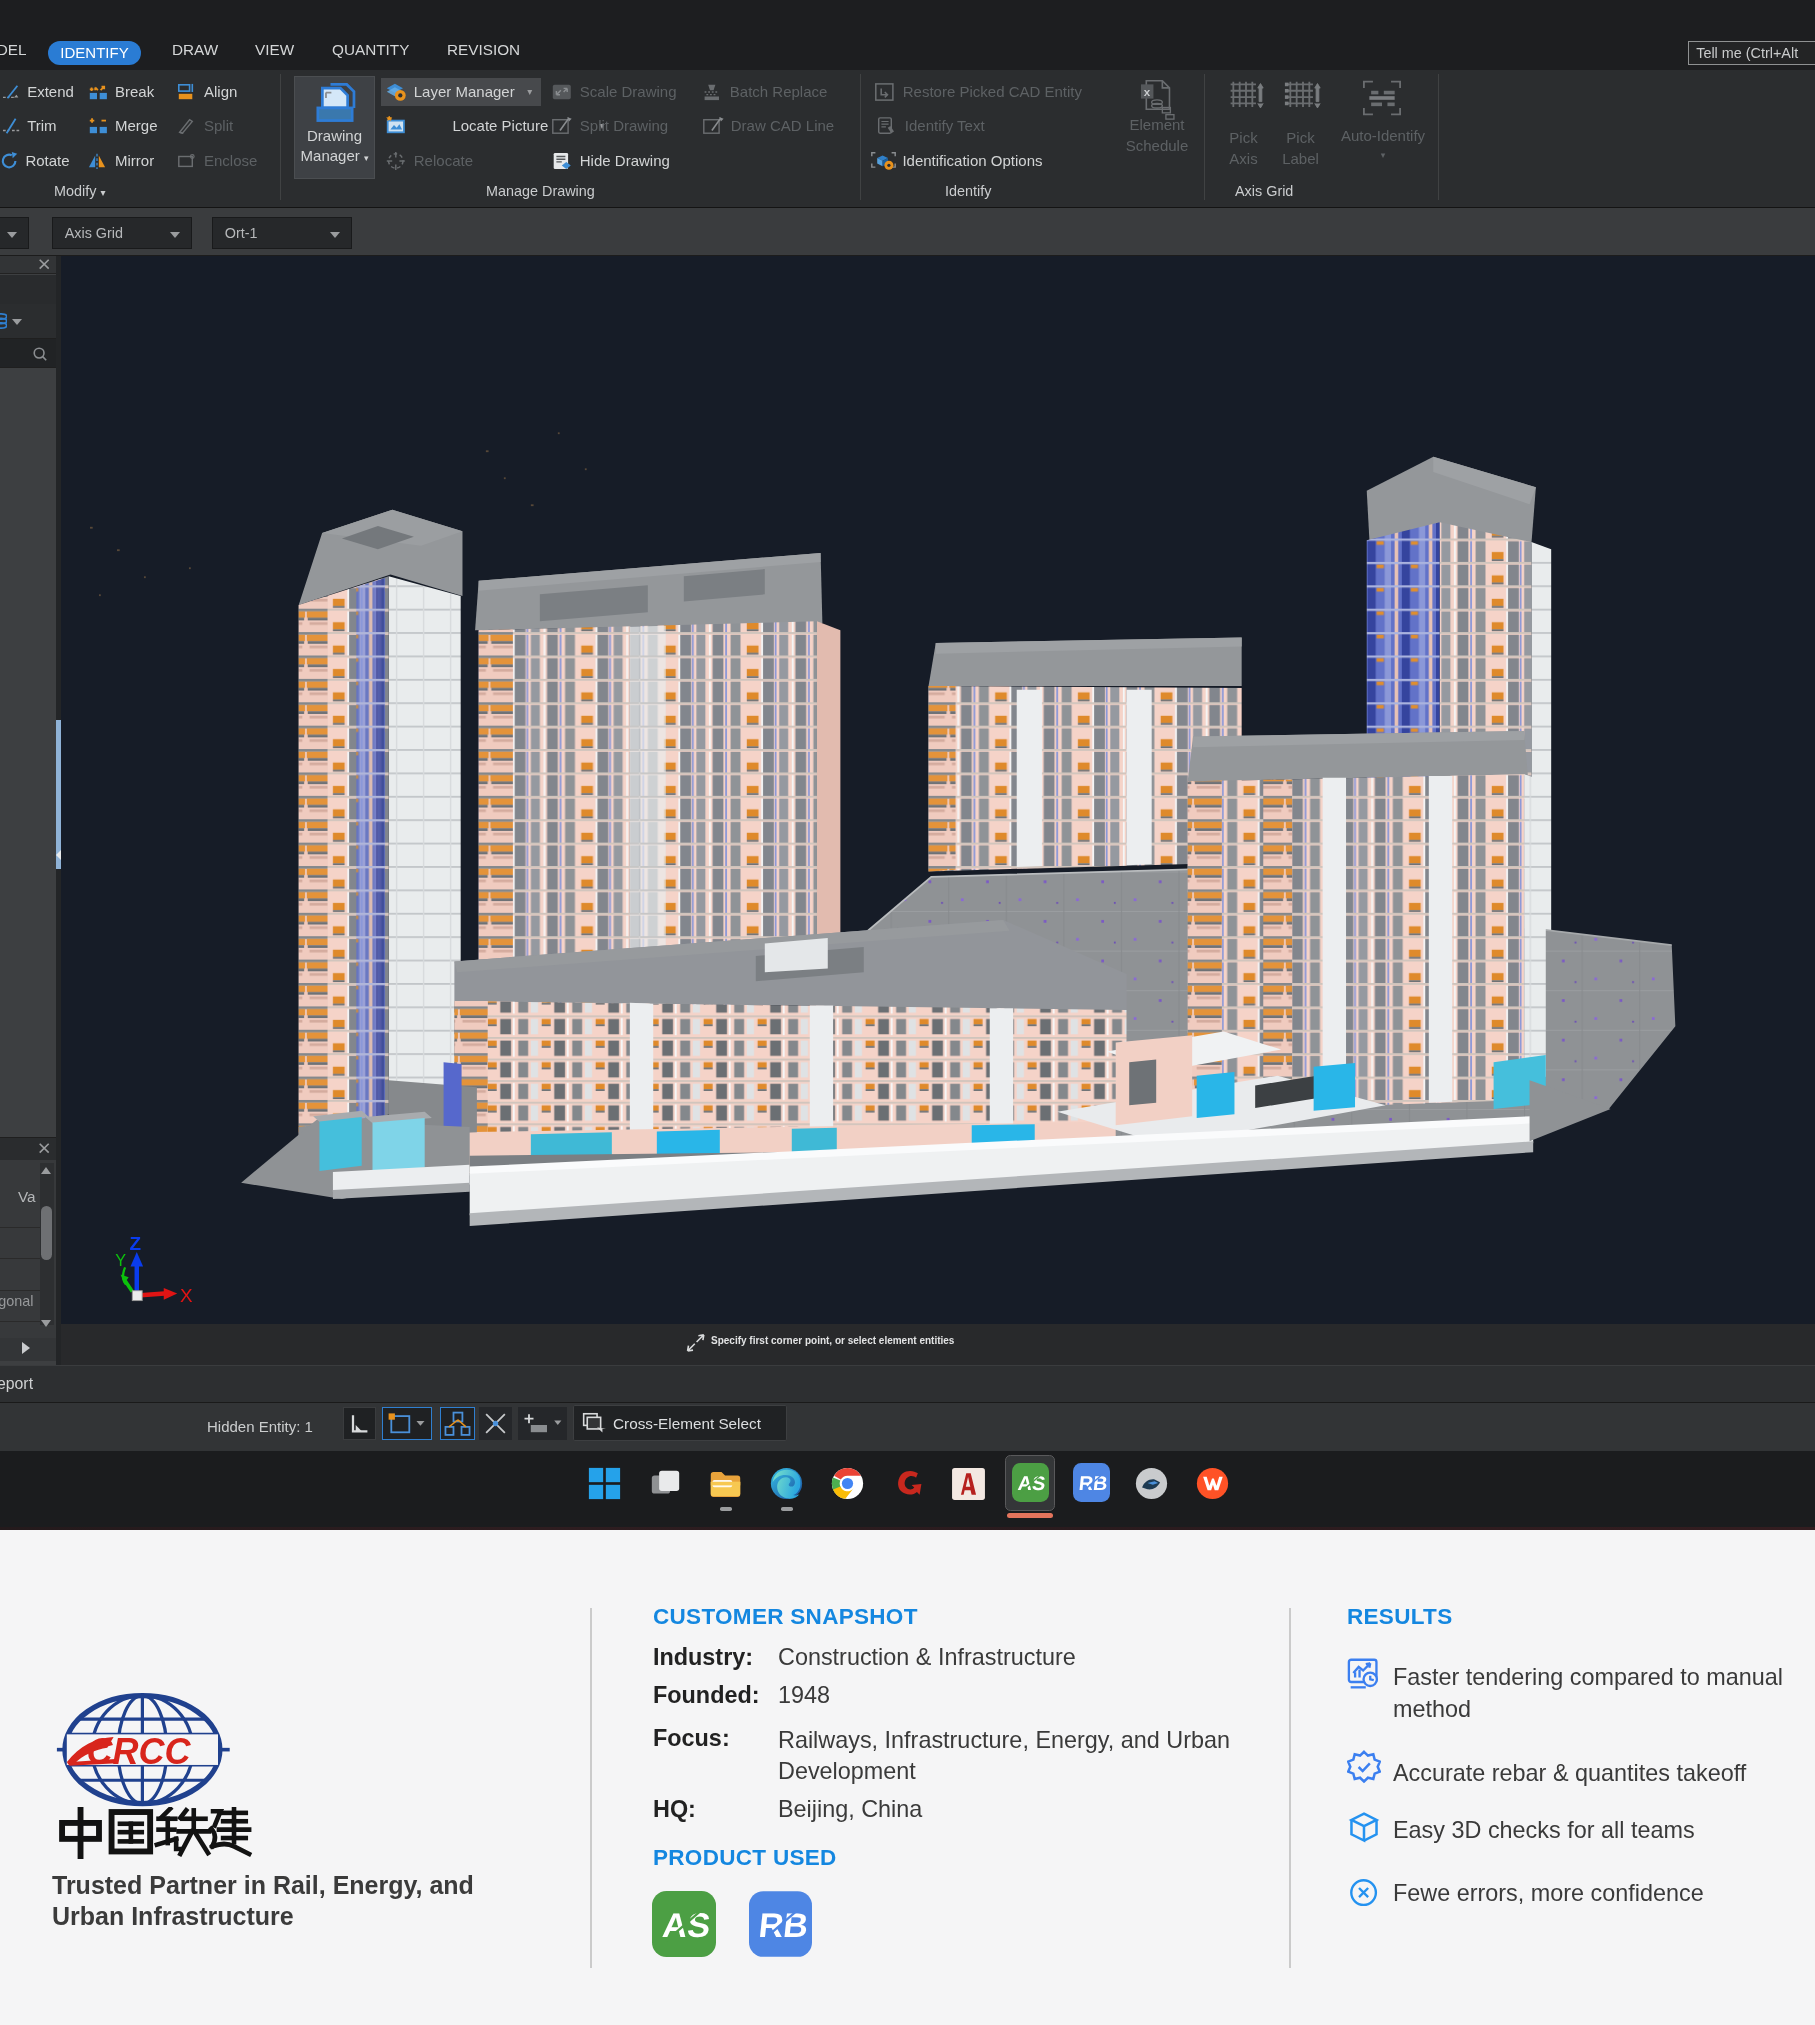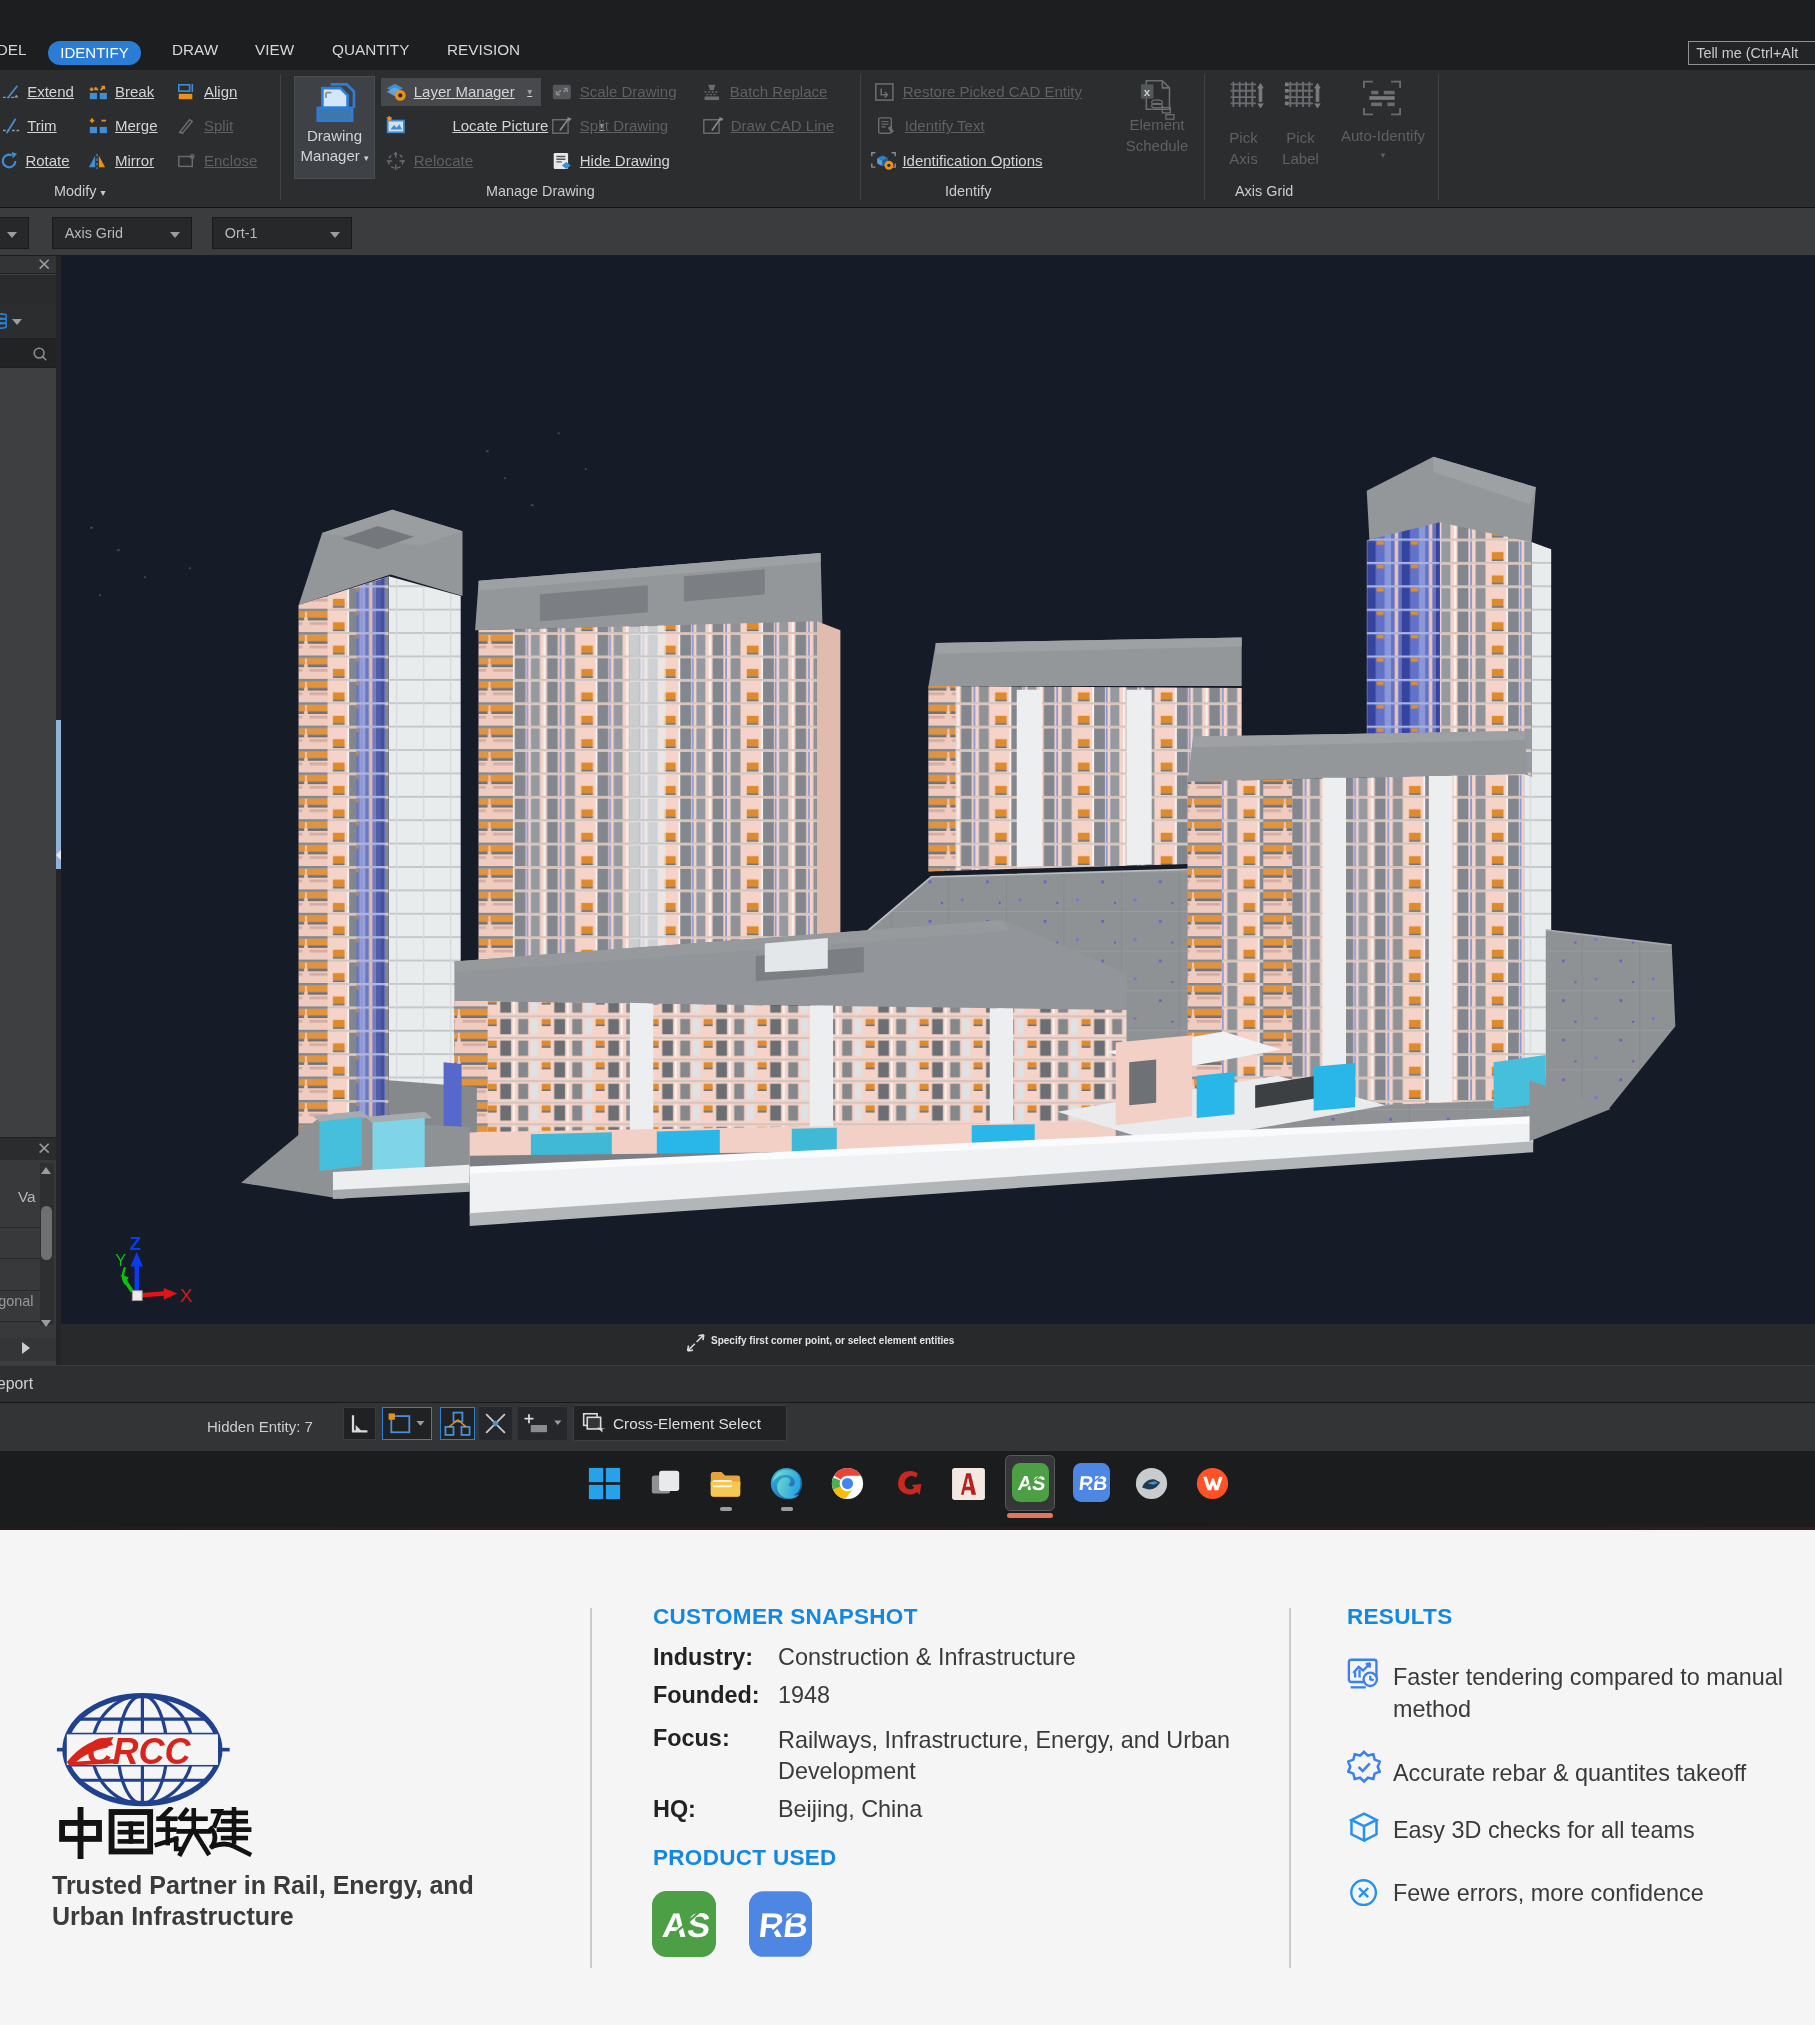--- a/index.html
+++ b/index.html
@@ -12,21 +12,21 @@
   #titletxt { width:1815px; top:10.8px; text-align:center; color:#c6c8c9; font-size:16px; }
   #menubar { left:0; top:36px; width:1815px; height:34px; background:#1d1e20; }
   .mtab { top:41px; color:#d4d6d7; font-size:15.3px; }
   #pill { left:48px; top:41px; width:93px; height:24px; background:#2a7cd4; border-radius:12.6px;
     color:#fff; font-size:15px; text-align:center; line-height:24px; }
   #tellme { left:1688px; top:41px; width:144px; height:24px; border:0.9px solid #8f9192;
     color:#c9cbcc; font-size:14.4px; line-height:22.5px; padding-left:7.2px; background:#232425; }
   
   #ribbon { left:0; top:70px; width:1815px; height:138px; background:#2b2d2f; border-bottom:0.9px solid #141414; }
   .rsep { width:0.9px; height:126px; top:74px; background:#404243; }
-  .rbtn { height:23.4px; display:flex; align-items:center; gap:5.4px; font-size:15px; color:#d2d4d5; white-space:nowrap;text-decoration:underline; }
+  .rbtn { height:23.4px; display:flex; align-items:center; gap:5.4px; font-size:15px; color:#d2d4d5; white-space:nowrap; }
   .dis { color:#5d6164; }
   .glabel { font-size:14.4px; color:#caccce; top:183px; }
   .rbtn svg { flex:0 0 auto; }
   
   #tb2 { left:0; top:208px; width:1815px; height:48px; background:#3a3c3e; border-bottom:0.9px solid #1c1c1c; }
   .dd { position:absolute; top:217px; height:32px; background:#26282a; border:0.9px solid #191a1b;
     color:#b6b8ba; font-size:14.4px; line-height:31px; padding-left:11.7px; }
   .dd:after { content:""; position:absolute; right:10.8px; top:13.5px; border-left:5.4px solid transparent;
     border-right:5.4px solid transparent; border-top:6.3px solid #9a9c9e; }
   
@@ -464,21 +464,21 @@
   <div class="abs" style="left:684px; top:1333px;"><svg width="23.4" height="21.6" viewBox="0 0 26 24">
         <path d="M4 20 L12 12 M4 20 l6 -1 M4 20 l1 -6 M14 10 L22 2 M22 2 l-6 1 M22 2 l-1 6" stroke="#d8dadb" stroke-width="1.8" fill="none"></path>
       </svg></div>
   <div class="abs" style="left:711px; top:1335px; font-size:10px; color:#e2e3e4;font-weight:bold;">Specify first corner point, or select element entities</div>
   <div class="abs" id="reportbar">
       <span style="position:absolute; left:-14.4px; top:9px;">Report</span>
     </div>
   <div class="abs" id="statusbar"></div>
   <div id="statuscontent">
     <div class="abs" style="left:63px; top:1503px; font-size:15px; color:#cbcdce;text-align:right;">Selected Entity: 0</div>
-    <div class="abs" style="left:207px; top:1418px; font-size:15px; color:#cbcdce;">Hidden Entity: 7</div>
+    <div class="abs" style="left:207px; top:1418px; font-size:15px; color:#cbcdce;">Hidden Entity: 1</div>
     <div class="abs" style="left:343px; top:1407px; width:33px; height:33px; background:#1f2123; border:0.9px solid #3a3c3e;"><svg width="31.5" height="31.5" viewBox="0 0 35 35">
           <path d="M10 8 v18 h16" stroke="#d8dadb" stroke-width="2.5" fill="none"></path>
           <path d="M13 19 v7 h7 z" fill="#d8dadb"></path>
         </svg></div>
     <div class="abs" style="left:382px; top:1407px; width:50px; height:33px; background:#1f2123; border:0.9px solid #2f7fd0;"><svg width="49" height="31.5" viewBox="0 0 54 35">
           <rect x="9" y="9" width="20" height="18" fill="none" stroke="#4a90d9" stroke-width="2"></rect>
           <rect x="6" y="6" width="7" height="7" fill="#e8921d"></rect>
           <path d="M38 15 l5 6 5 -6z" fill="#9a9c9e" transform="scale(0.9) translate(3,1)"></path>
         </svg></div>
     <div class="abs" style="left:440px; top:1407px; width:35px; height:33px; background:#1f2123; border:0.9px solid #2f7fd0;"><svg width="33" height="31.5" viewBox="0 0 37 35">

